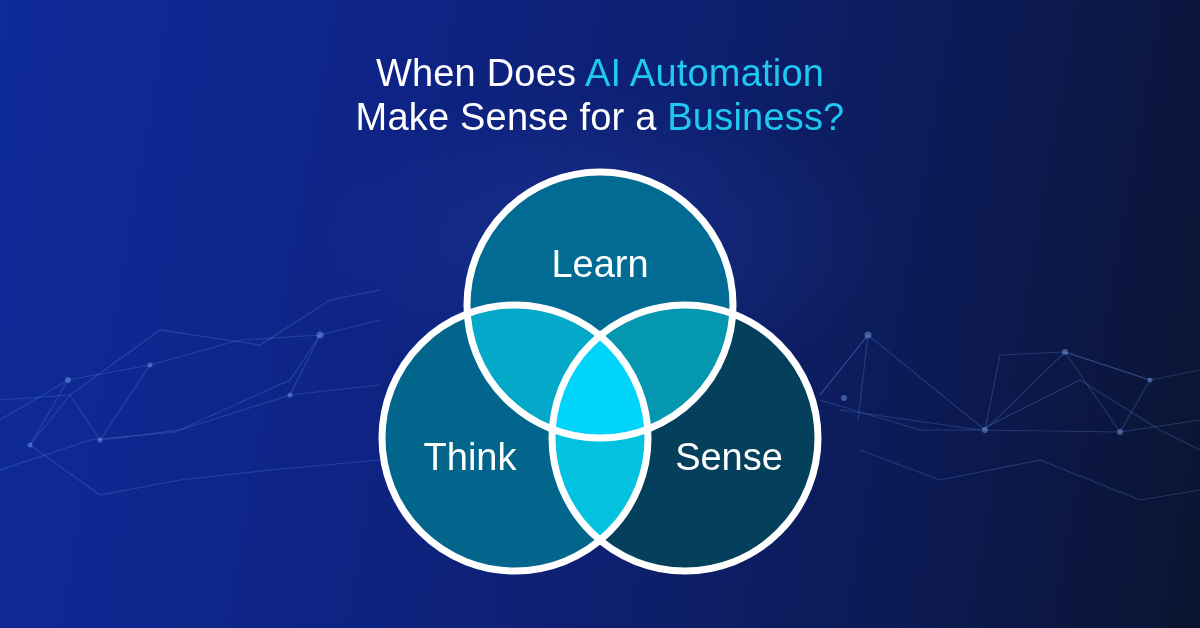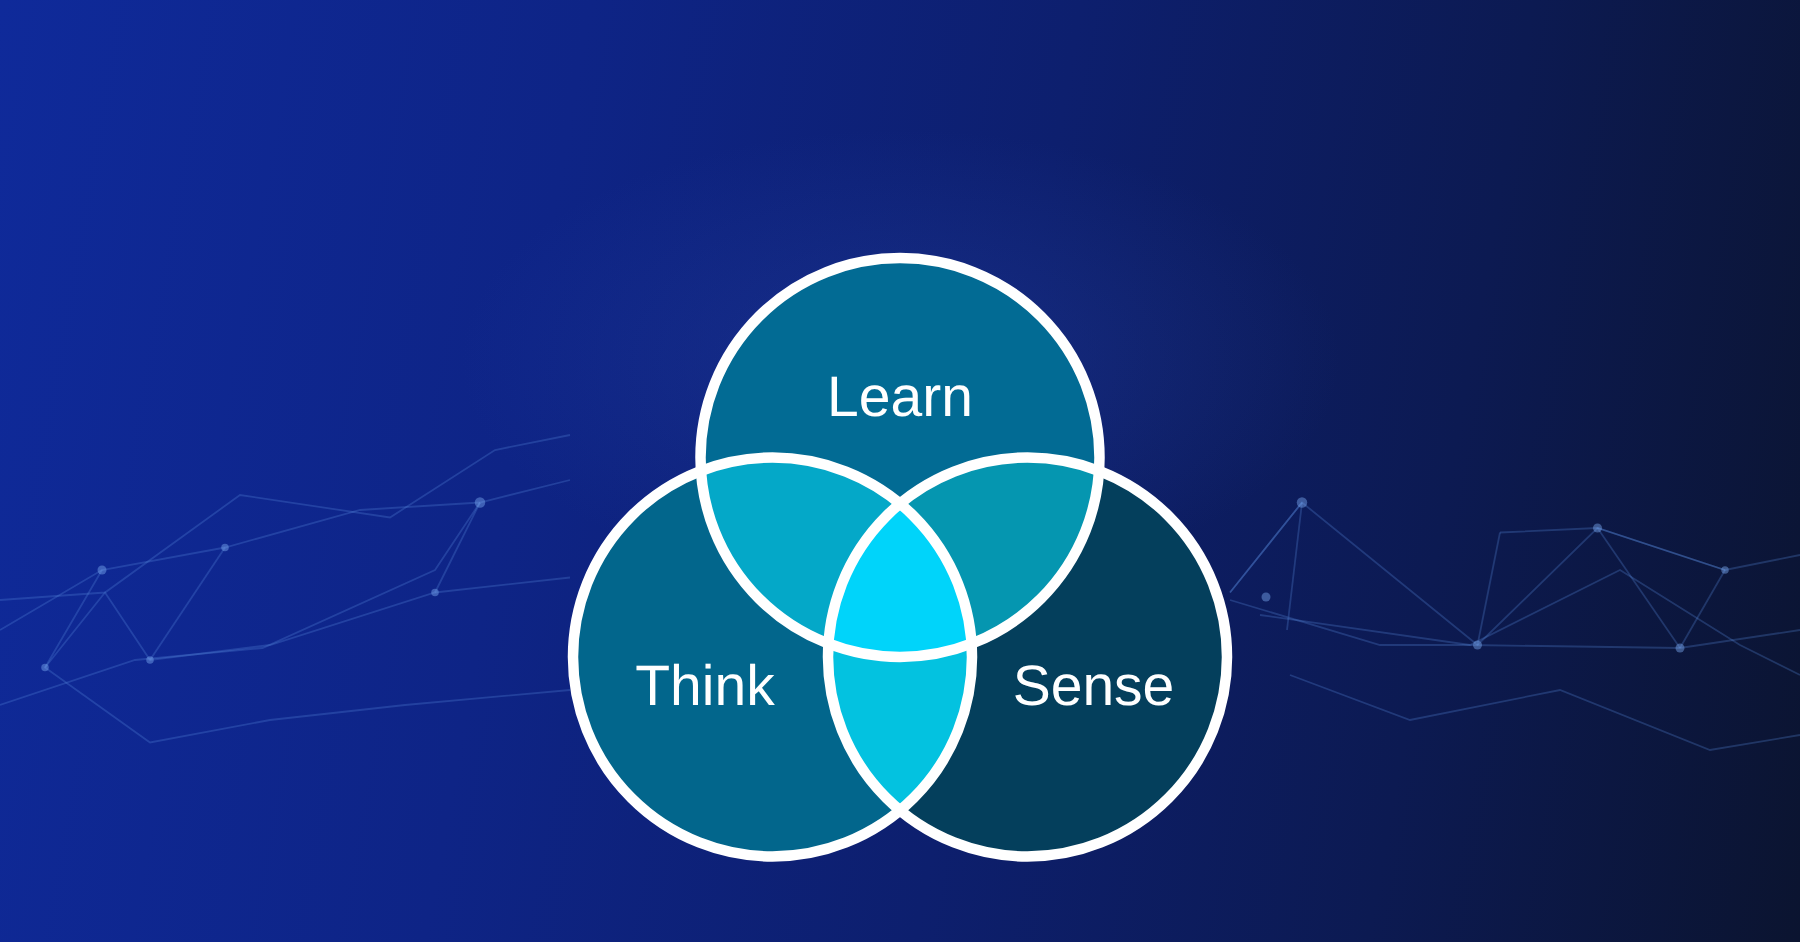--- a/index.html
+++ b/index.html
@@ -53,20 +53,22 @@
     <circle cx="868" cy="335" r="3.5"></circle>
     <circle cx="844" cy="398" r="3"></circle>
     <circle cx="985" cy="430" r="3"></circle>
     <circle cx="1065" cy="352" r="3"></circle>
     <circle cx="1120" cy="432" r="3"></circle>
     <circle cx="1150" cy="380" r="2.5"></circle>
   </g>
 </svg>
 
 <div class="title">
+  <div><span>When Does </span><span class="accent">AI Automation</span></div>
+  <div><span>Make Sense for a </span><span class="accent">Business?</span></div>
 </div>
 
 <svg class="venn" viewBox="0 0 1200 628" xmlns="http://www.w3.org/2000/svg">
   <defs>
     <clipPath id="clipL">
         <circle cx="600" cy="305" r="133"></circle>
       </clipPath>
     <clipPath id="clipT">
         <circle cx="515" cy="438" r="133"></circle>
       </clipPath>

